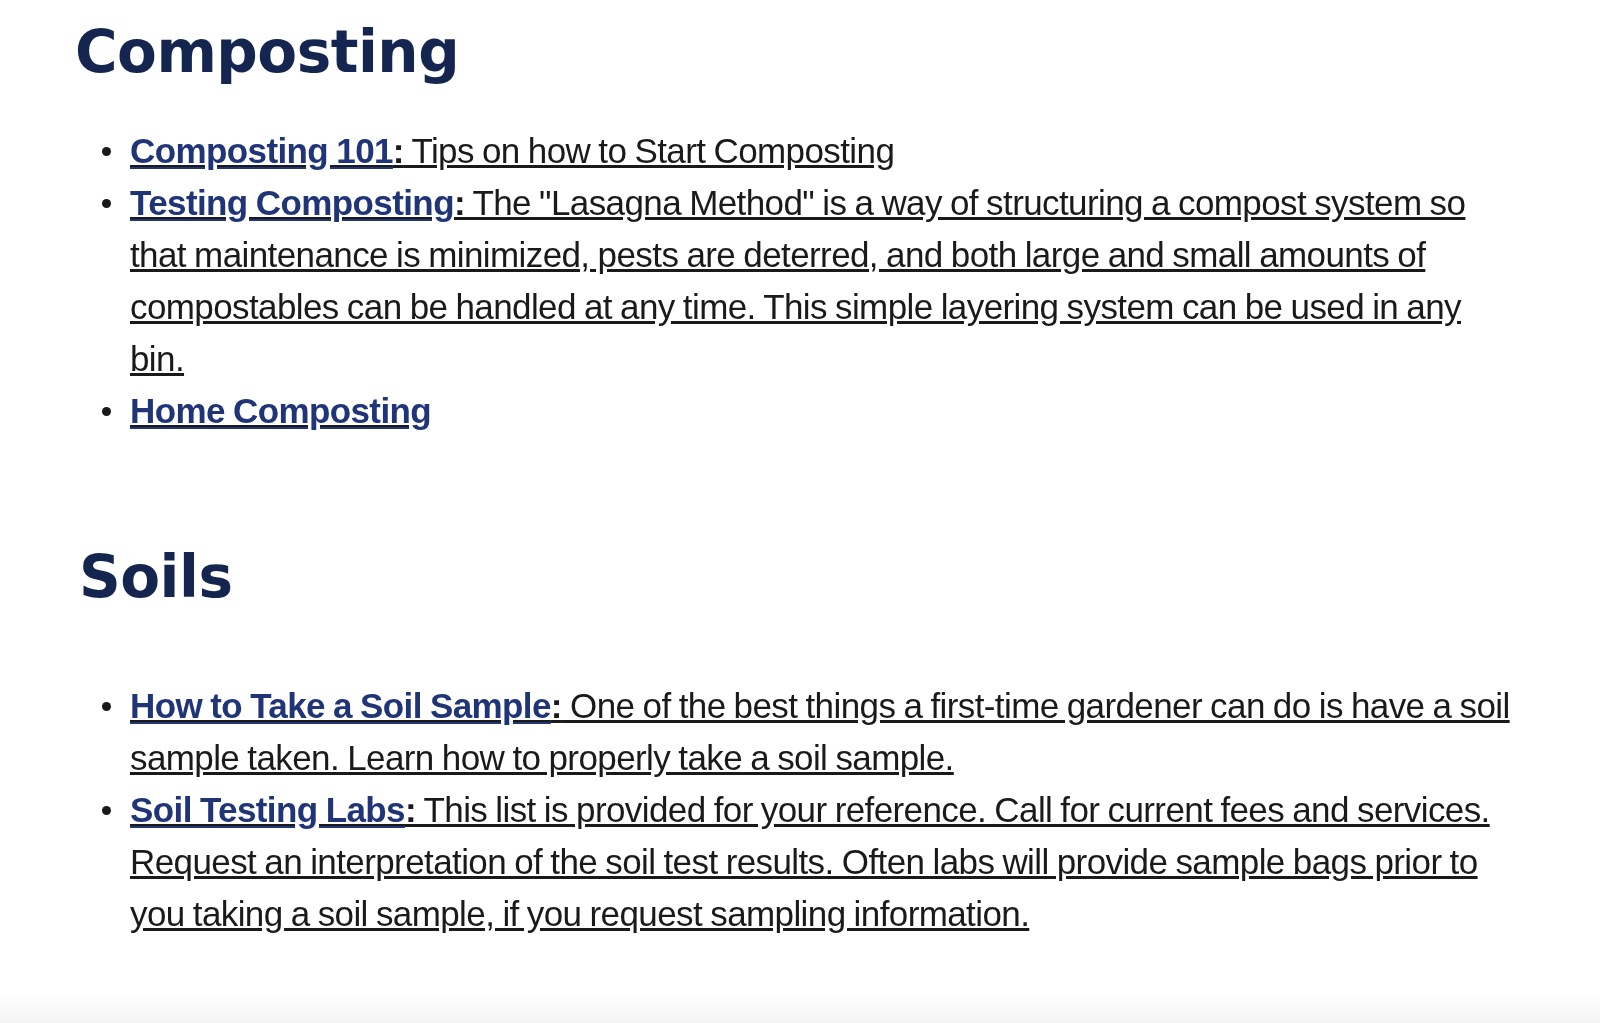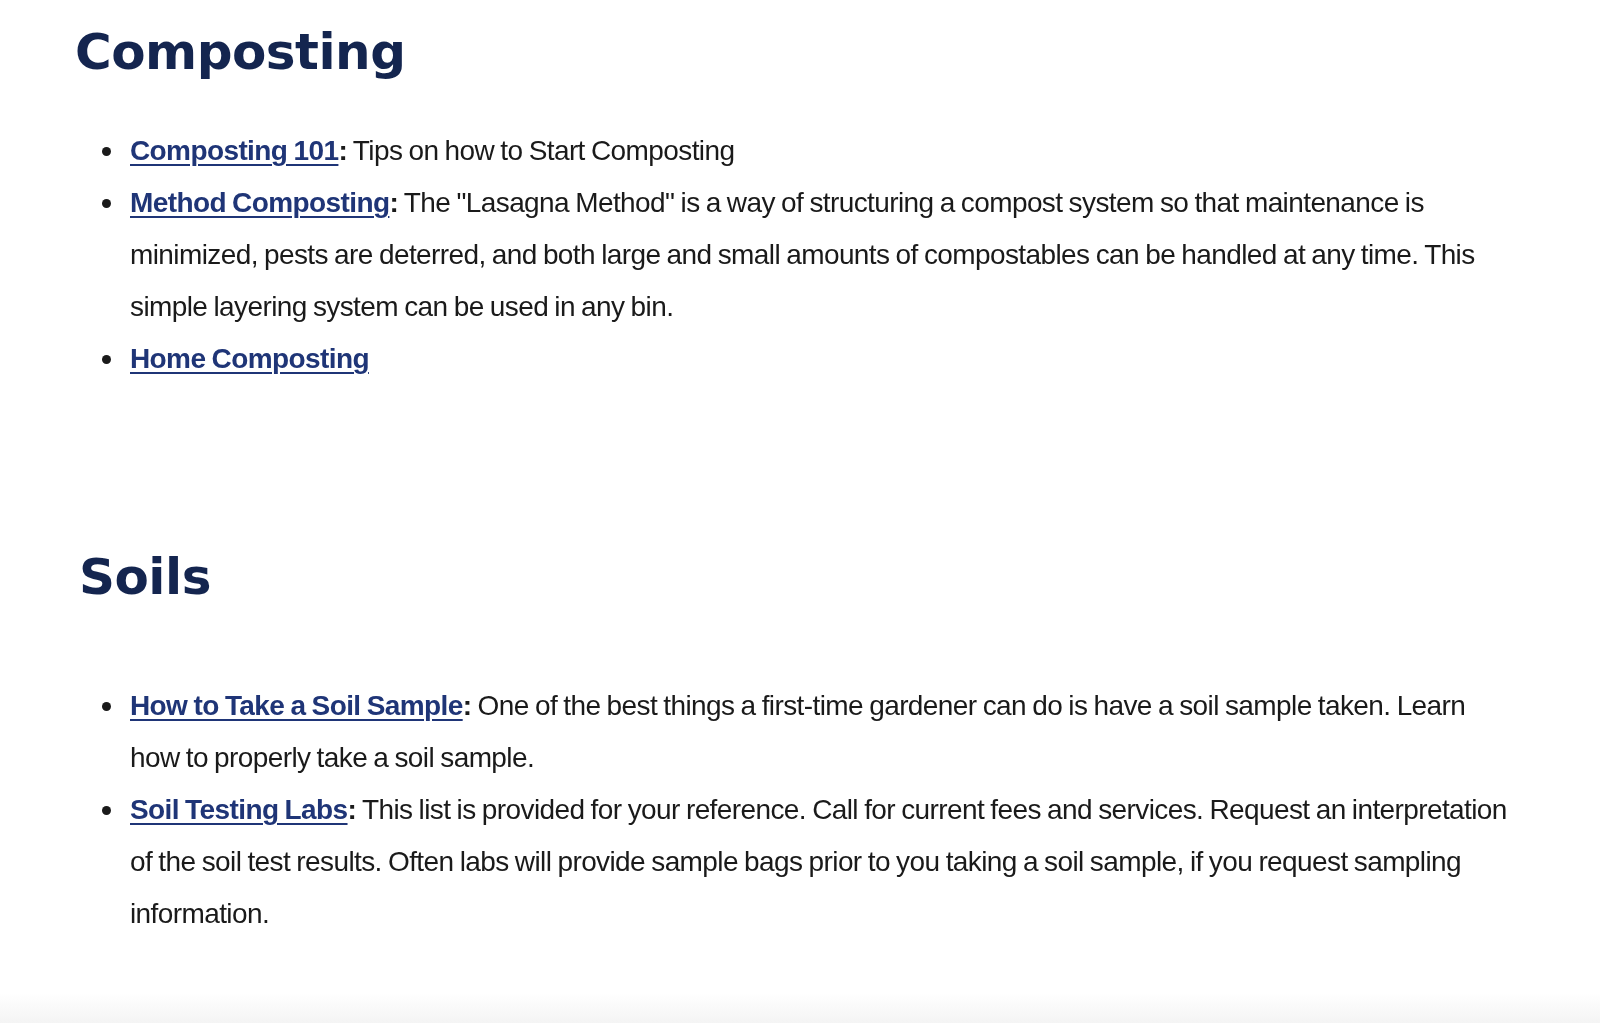--- a/index.html
+++ b/index.html
@@ -19,44 +19,45 @@
       position: absolute;
       left: 75px;
       top: 0;
       width: 1440px;
     }
     h2.section-title {
       margin: 0;
       font-family: "DejaVu Sans", "Liberation Sans", sans-serif;
       font-weight: bold;
       color: #14254f;
-      font-size: 50px;
+      font-size: 58px;
       line-height: 60px;
       letter-spacing: -0.5px;
     }
     .sec-composting h2 { position: absolute; top: 22px; left: 0; }
     .sec-soils h2 { position: absolute; top: 547px; left: 4px; }
     ul.resource-list {
       list-style: none;
       margin: 0;
       padding: 0;
       position: absolute;
       left: 0;
       width: 1440px;
     }
     .sec-composting ul { top: 125px; }
     .sec-soils ul { top: 680px; }
     ul.resource-list li {
       position: relative;
       padding-left: 55px;
-      font-size: 28px;
+      font-size: 35px;
       line-height: 52px;
       color: #1a1a1a;
       letter-spacing: -0.6px;
       word-spacing: -1px;
+      text-decoration: underline;
     }
     .bullet {
       position: absolute;
       left: 27px;
       top: 22px;
       width: 9px;
       height: 9px;
       border-radius: 50%;
       background: #1a1a1a;
     }
@@ -87,21 +88,21 @@
 
   <section class="sec-composting">
     <h2 class="section-title">Composting</h2>
     <ul class="resource-list">
       <li>
         <span class="bullet"></span>
         <a href="#" class="res-link">Composting 101</a><span class="colon">:</span><span> Tips on how to Start Composting</span>
       </li>
       <li>
         <span class="bullet"></span>
-        <a href="#" class="res-link">Method Composting</a><span class="colon">:</span><span> The "Lasagna Method" is a way of structuring a compost system so that maintenance is minimized, pests are deterred, and both large and small amounts of compostables can be handled at any time. This simple layering system can be used in any bin.</span>
+        <a href="#" class="res-link">Testing Composting</a><span class="colon">:</span><span> The "Lasagna Method" is a way of structuring a compost system so that maintenance is minimized, pests are deterred, and both large and small amounts of compostables can be handled at any time. This simple layering system can be used in any bin.</span>
       </li>
       <li>
         <span class="bullet"></span>
         <a href="#" class="res-link">Home Composting</a>
       </li>
     </ul>
   </section>
 
   <section class="sec-soils">
     <h2 class="section-title">Soils</h2>

